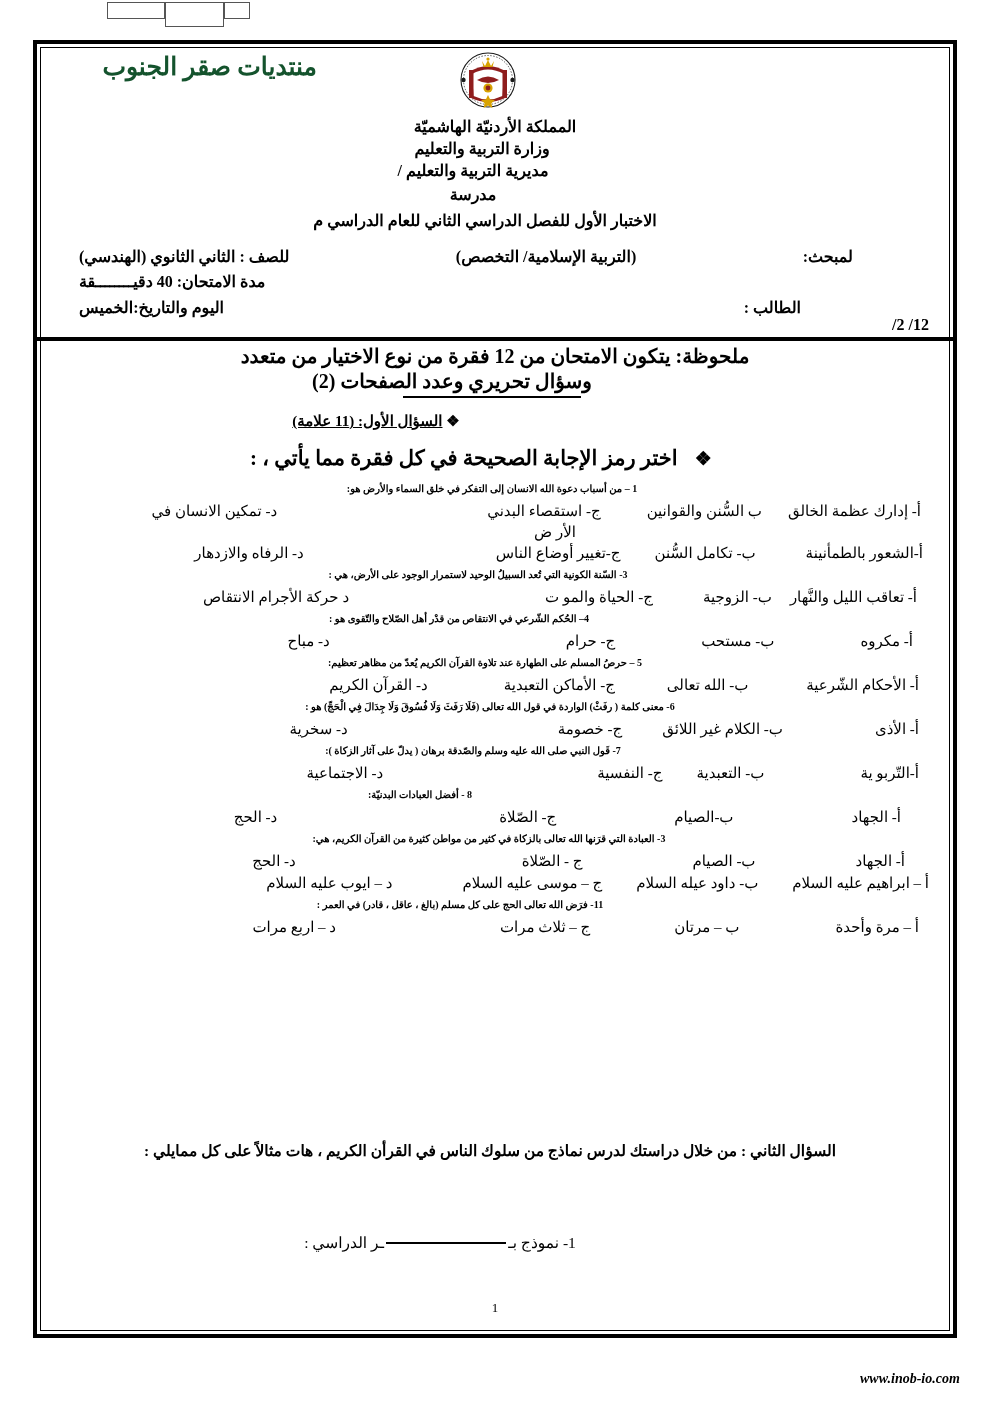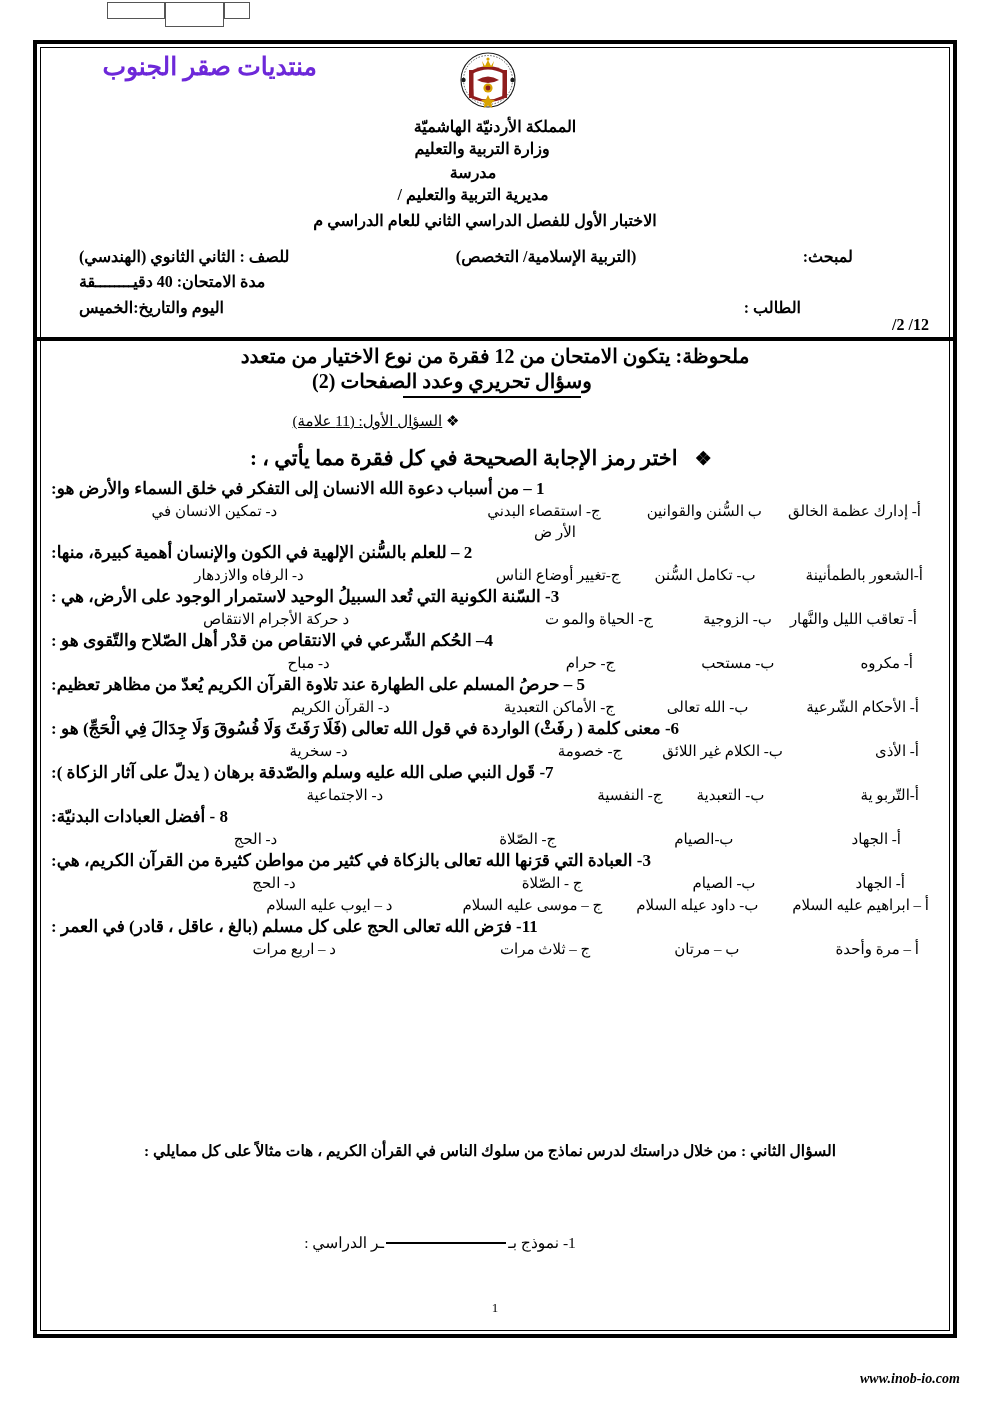--- a/index.html
+++ b/index.html
@@ -68,21 +68,21 @@
   }
 
   
   .watermark {
     position: absolute;
     top: 8px;
     right: 636px;
     font-family: "Liberation Serif", serif;
     font-size: 25px;
     font-weight: 700;
-    color: #6d28d9;
+    color: #14532d;
     letter-spacing: 0px;
     white-space: nowrap;
   }
 
   
   .emblem {
     position: absolute;
     top: 6px;
     right: 432px;
     width: 66px;
@@ -159,21 +159,21 @@
 
   
   .q-first {
     position: absolute;
     top: 368px;
     right: 0;
     left: 0;
     text-align: center;
     padding-right: 238px;
     font-size: 15px;
-    font-weight: 400;
+    font-weight: 700;
     white-space: nowrap;
   }
   .q-first .u { text-decoration: underline; }
   .q-first .bullet { font-size: 15px; }
 
   .instruction {
     position: absolute;
     top: 402px;
     right: 0;
     left: 0;
@@ -187,22 +187,22 @@
 
   
   .questions {
     position: absolute;
     top: 434px;
     right: 14px;
     left: 14px;
   }
   .q-block { margin-bottom: 0px; }
   .q-stem {
-    text-align: left;
-    font-size: 17px;
+    text-align: center;
+    font-size: 10px;
     font-weight: 700;
     line-height: 22px;
     white-space: nowrap;
     direction: rtl;
   }
   .q-opts {
     display: flex;
     direction: rtl;
     font-size: 15px;
     font-weight: 400;
@@ -239,21 +239,21 @@
   .q4 .q-stem { padding-right: 72px; }
   .q4 .q-opts { padding-right: 26px; }
   .q4 .op1 { margin-left: 86px; }
   .q4 .op2 { margin-left: 86px; }
   .q4 .op3 { margin-left: 236px; }
 
   .q5 .q-stem { padding-right: 20px; }
   .q5 .q-opts { padding-right: 20px; }
   .q5 .op1 { margin-left: 58px; }
   .q5 .op2 { margin-left: 52px; }
-  .q5 .op3 { margin-left: 114px; }
+  .q5 .op3 { margin-left: 76px; }
 
   .q6 .q-stem { padding-right: 10px; }
   .q6 .q-opts { padding-right: 20px; }
   .q6 .op1 { margin-left: 92px; }
   .q6 .op2 { margin-left: 40px; }
   .q6 .op3 { margin-left: 210px; }
 
   .q7 .q-stem { padding-right: 44px; }
   .q7 .q-opts { padding-right: 20px; }
   .q7 .op1 { margin-left: 96px; }
@@ -371,22 +371,22 @@
         <path d="M22 30 q11 -7 22 0 q-11 6 -22 0 z" fill="#8f1d1d"></path>
         <circle cx="33" cy="38" r="4.6" fill="#d8a200"></circle>
         <circle cx="33" cy="38" r="2.4" fill="#8f1d1d"></circle>
         <path d="M33 45 l2.2 4.4 4.8 .6 -3.6 3.3 1 4.8 -4.4 -2.5 -4.4 2.5 1 -4.8 -3.6 -3.3 4.8 -.6 z" fill="#d8a200"></path>
       </svg>
     </div>
 
     <div class="hdr-lines">
       <div class="ln l1">المملكة الأردنيّة الهاشميّة</div>
       <div class="ln l2">وزارة التربية والتعليم</div>
+      <div class="ln l3">مديرية التربية والتعليم /</div>
       <div class="ln l4">مدرسة</div>
-      <div class="ln l3">مديرية التربية والتعليم /</div>
       <div class="ln l5">الاختبار الأول للفصل الدراسي الثاني للعام الدراسي      م</div>
     </div>
 
     <div class="hdr-row r1">
       <span class="c-right">لمبحث:</span>
       <span class="c-mid">(التربية الإسلامية/ التخصص)</span>
       <span class="c-left">للصف : الثاني الثانوي  (الهندسي)</span>
     </div>
 
     <div class="hdr-row r2">
@@ -425,21 +425,20 @@
         <div class="q-opts">
           <span class="op op1">أ-   إدارك عظمة الخالق</span>
           <span class="op op2">ب  السُّنن والقوانين</span>
           <span class="op op3">ج- استقصاء البدني</span>
           <span class="op op4">د- تمكين الانسان في</span>
         </div>
         <div class="q-wrap-extra">الأر ض</div>
       </div>
 
       <div class="q-block q2">
-        <div class="q-stem">2 – للعلم بالسُّنن الإلهية في الكون والإنسان أهمية كبيرة، منها:</div>
         <div class="q-opts">
           <span class="op op1">أ-الشعور بالطمأنينة</span>
           <span class="op op2">ب- تكامل السُّنن</span>
           <span class="op op3">ج-تغيير أوضاع الناس</span>
           <span class="op op4">د- الرفاه والازدهار</span>
         </div>
       </div>
 
       <div class="q-block q3">
         <div class="q-stem">3- السّنة الكونية التي تُعد السبيلُ الوحيد لاستمرار الوجود على الأرض، هي :</div>

